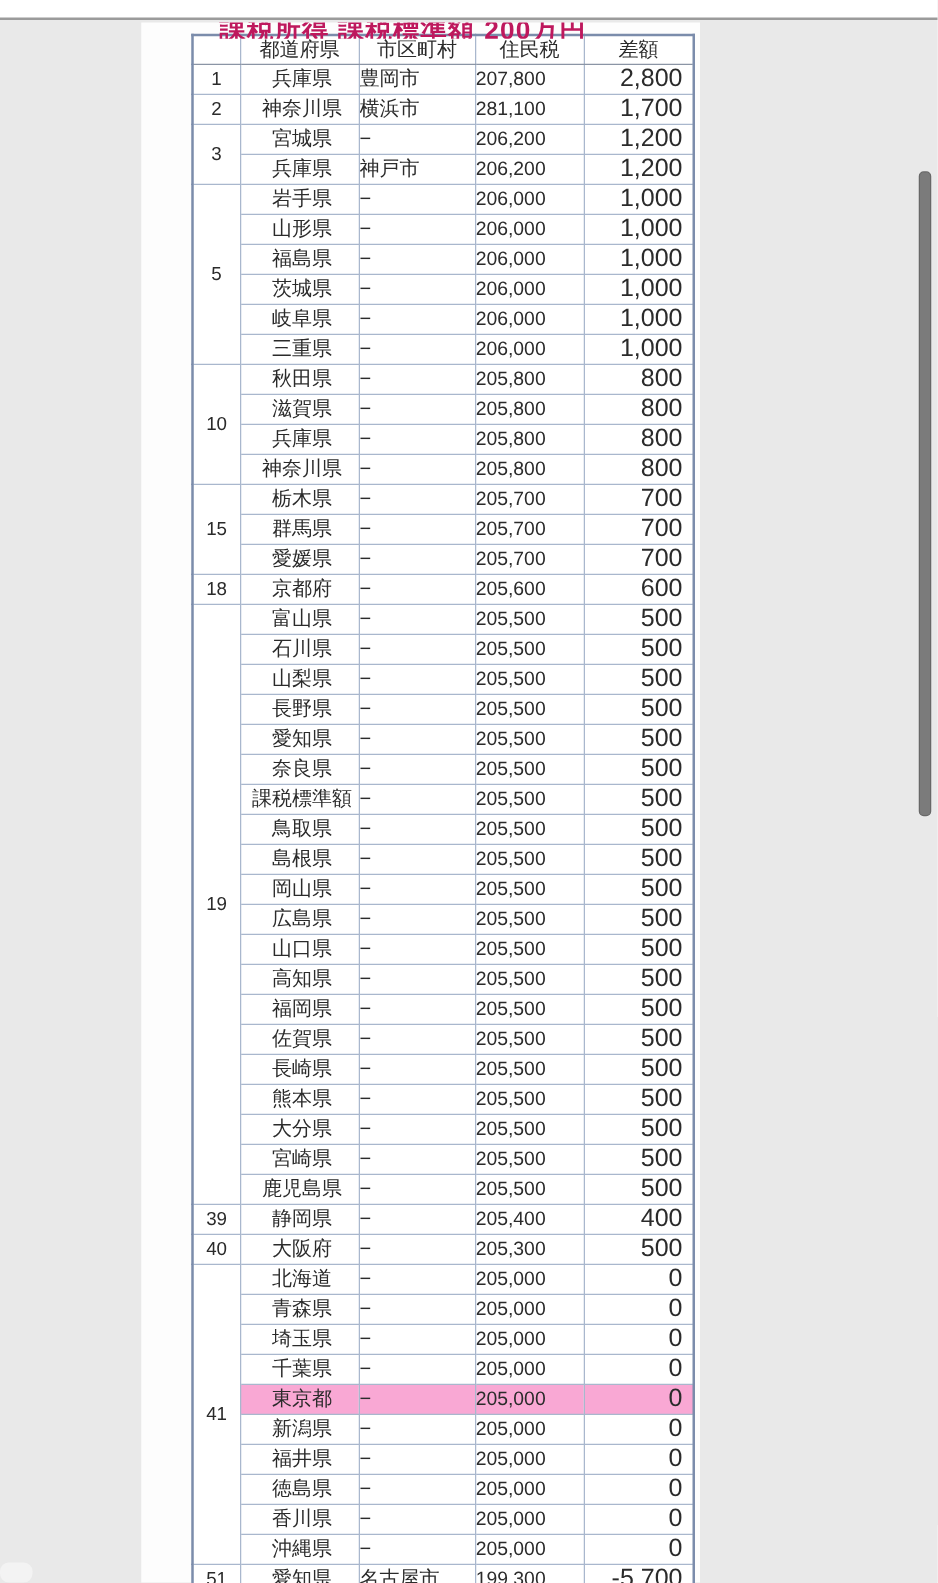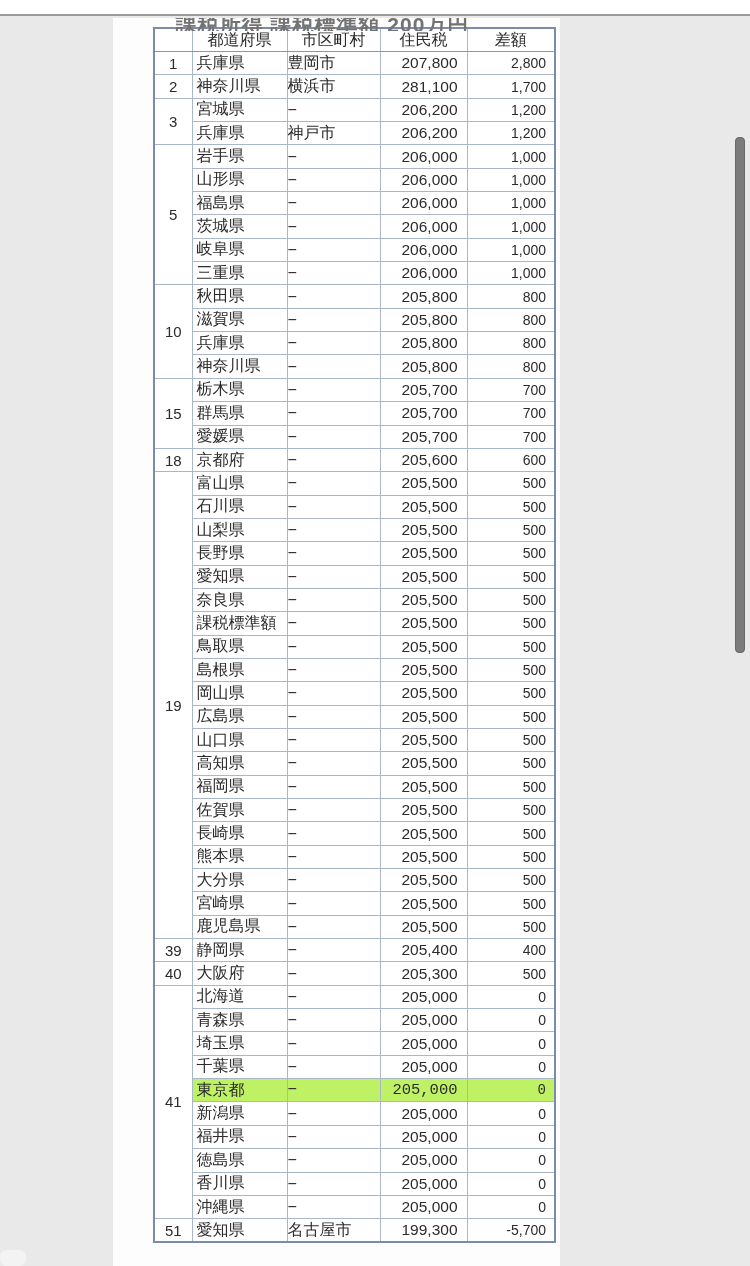--- a/index.html
+++ b/index.html
@@ -5,36 +5,36 @@
   * { margin:0; padding:0; box-sizing:border-box; }
   html,body { width:750px; height:1266px; overflow:hidden;
     font-family:"Liberation Sans", sans-serif; background:#e9e9e9; }
   .top-band { position:absolute; left:0; top:0; width:750px; height:16px;
     background:#ffffff; border-bottom:2px solid #9b9b9b; z-index:5; }
   .sheet { position:absolute; left:113px; top:18px; width:447px; height:1248px;
     background:#fdfdfd; }
   .title-clip { position:absolute; left:113px; top:18px; width:447px; height:13px;
     overflow:hidden; text-align:center; z-index:2; }
   .title-text { display:inline-block; margin-top:-10px; font-size:21px; line-height:23px;
-    font-weight:bold; color:#737373; letter-spacing:1px; white-space:nowrap;
+    font-weight:bold; color:#be185d; letter-spacing:1px; white-space:nowrap;
     transform:translateX(-14px); }
   table.tax { position:absolute; left:137px; top:27px; border-collapse:collapse;
     table-layout:fixed; width:401px; border:2px solid #7b8cab; background:#ffffff;margin-left:16px; }
   col.c-rank{ width:38px; } col.c-pref{ width:95px; } col.c-muni{ width:93px; }
   col.c-tax{ width:87px; } col.c-diff{ width:88px; }
   .tax th, .tax td { border:1px solid #a9b7cd; height:23.35px; overflow:hidden;
     color:#2b2b2b; font-size:16px; font-weight:normal; white-space:nowrap; }
   .tax thead th { text-align:center; height:23.5px; border-bottom-color:#8b95a5; }
   .tax td.rank { text-align:center; vertical-align:middle; font-size:15px; }
-  .tax td.pref { text-align:left; padding-left:4px; }
+  .tax td.pref { text-align:center; padding-left:4px; }
   .tax td.muni { text-align:left; padding-right:5px; }
-  .tax td.tax-v { text-align:right; padding-right:9px; font-size:15.5px; }
-  .tax td.diff { text-align:right; padding-right:8px; font-size:14px; }
+  .tax td.tax-v { text-align:left; padding-right:9px; font-size:15.5px; }
+  .tax td.diff { text-align:right; padding-right:8px; font-size:20px; }
   .tax tr.gb td { border-top-color:#8b95a5; }
-  .tax td.hl { background:#bef264;font-family:Liberation Mono, monospace; }
+  .tax td.hl { background:#f9a8d4; }
   .vscroll-thumb { position:absolute; left:735px; top:137px; width:10px; height:516px;
     background:#7b7b7b; border:1px solid #686868; border-radius:4px; z-index:6; }
   .corner-shape { position:absolute; left:0; top:1250px; width:26px; height:16px;
     background:#f3f3f3; border-radius:7px; }
 </style>
 </head>
 <body>
 
 <div class="top-band"></div>
 

